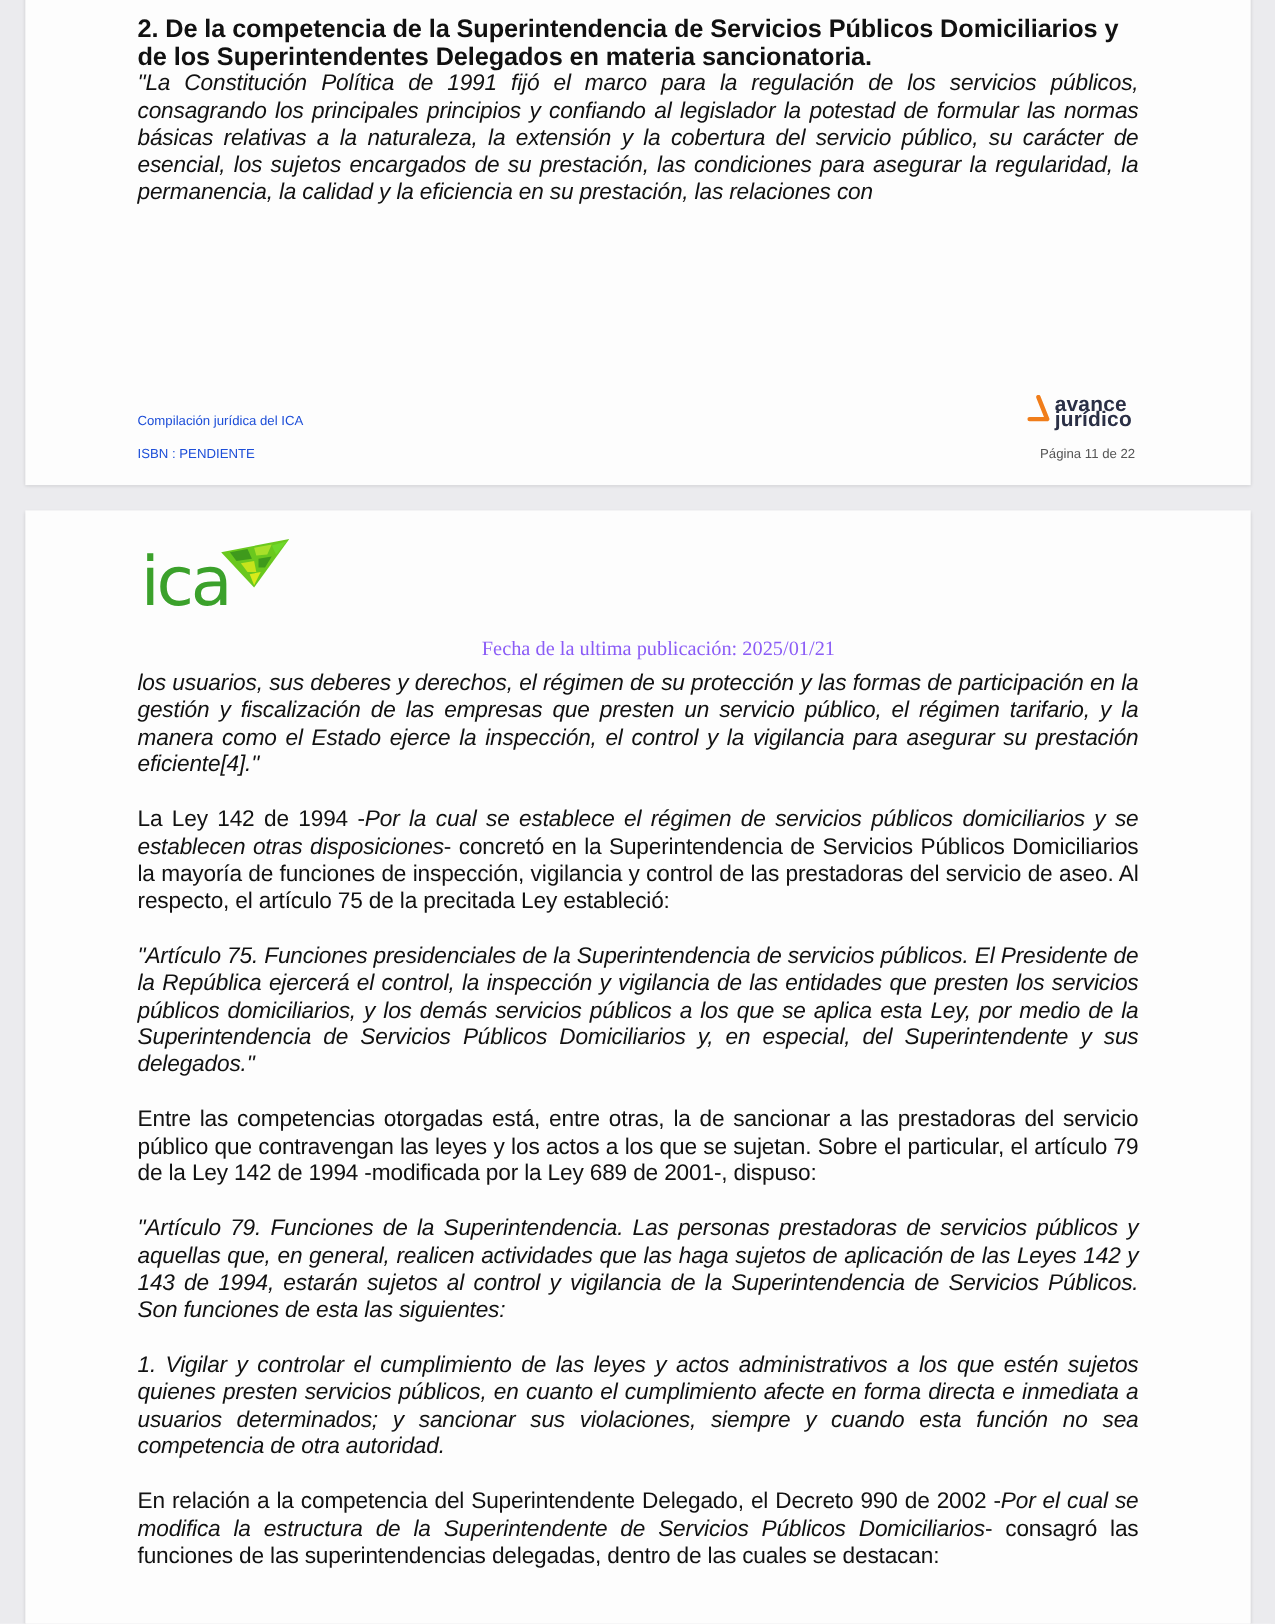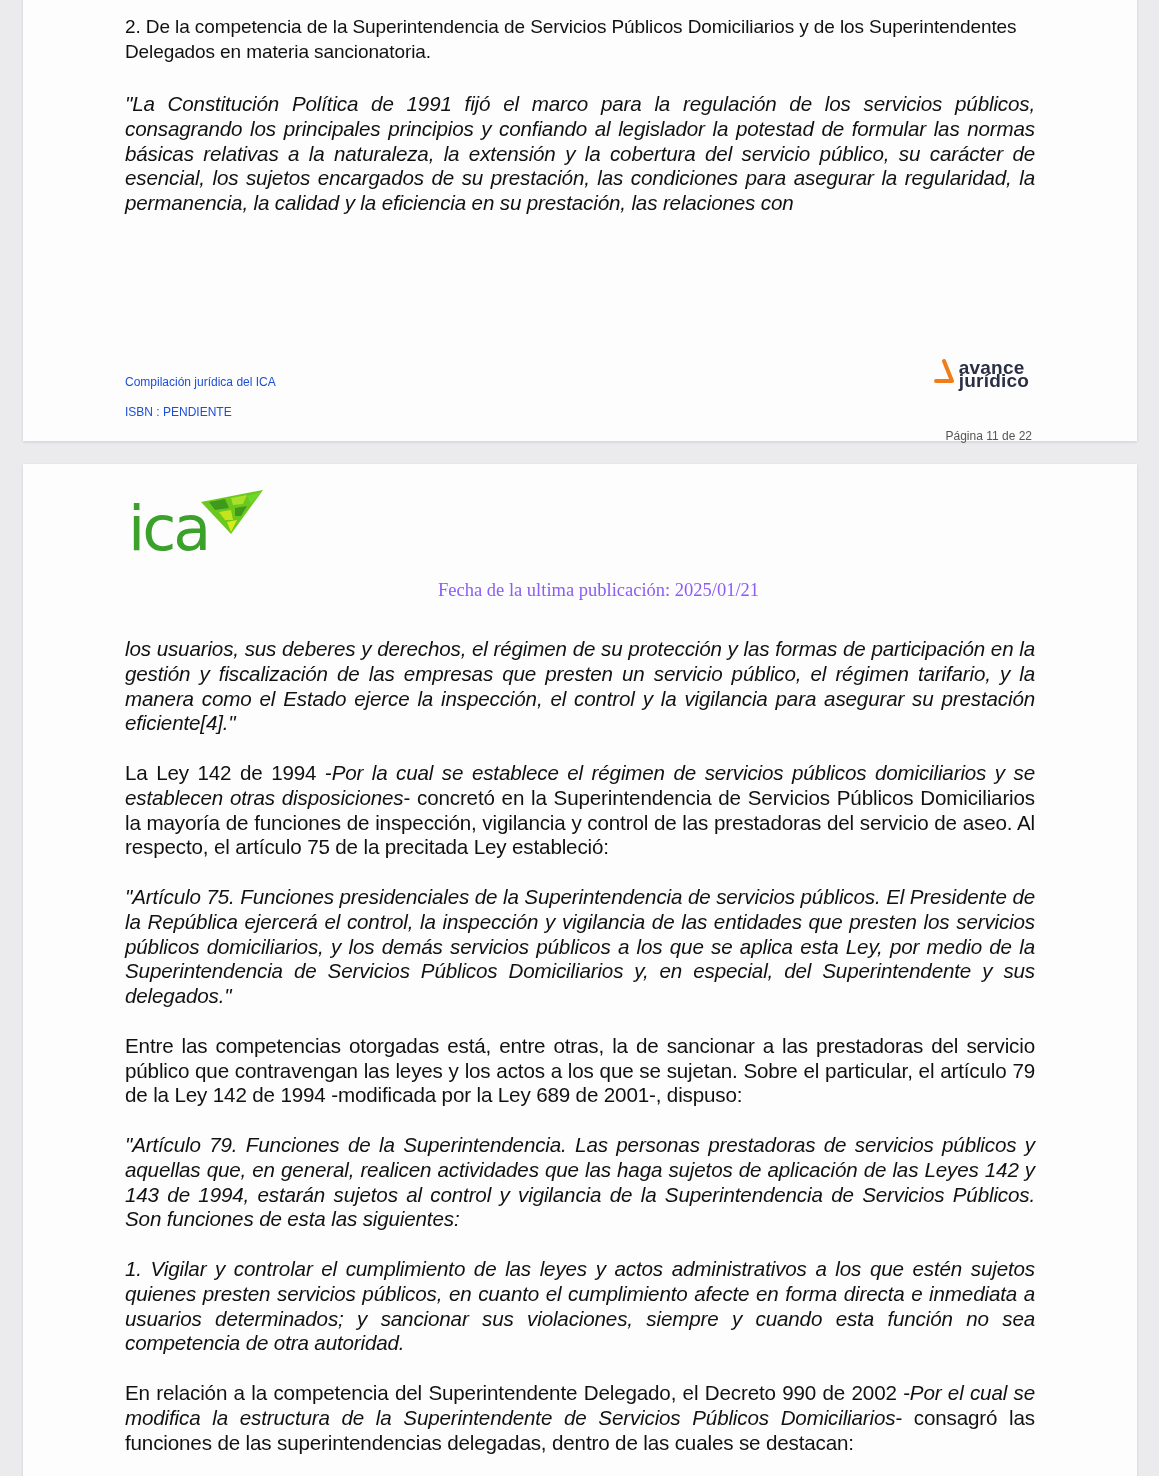--- a/index.html
+++ b/index.html
@@ -34,25 +34,25 @@
       left: 102px;
       width: 910px;
     }
     .p {
       font-size: 20.6px;
       line-height: 24.8px;
       text-align: justify;
       letter-spacing: -0.15px;
       font-stretch: condensed;
     }
-    .p.i { font-style: italic; margin-top: 28px; }
+    .p.i { font-style: italic; }
     .p + .p { margin-top: 24.8px; }
     .heading {
-      font-weight: normal;
-      font-size: 19px;
+      font-weight: bold;
+      font-size: 23px;
       line-height: 25px;
       letter-spacing: -0.1px;
     }
     .it { font-style: italic; }
 
     
     .footer-left {
       position: absolute;
       left: 102px;
       font-size: 12px;
@@ -125,21 +125,21 @@
     <span>
       <svg width="22" height="26" viewBox="0 0 22 26">
         <path d="M11 2 L19 22 L3 22" fill="none" stroke="#f07d1a" stroke-width="4" stroke-linejoin="round" stroke-linecap="round"></path>
       </svg>
     </span>
     <span class="brand-text">
       <span style="display:block">avance</span>
       <span style="display:block">jurídico</span>
     </span>
   </div>
-  <div class="footer-right" style="top:415px;margin-top:24px;">Página 11 de 22</div>
+  <div class="footer-right" style="top:415px;">Página 11 de 22</div>
 </div>
 
 <div class="page" id="page-bottom">
   <div class="ica-logo">
     <span class="ica-text">ica</span>
     <span style="position:absolute; left:76px; top:0;">
       <svg width="62" height="46" viewBox="0 0 62 46">
         <polygon points="0,12 62,0 30,44" fill="#6ac81e"></polygon>
         <polygon points="8,12 24,9 28,18 14,20" fill="#3f9a1c"></polygon>
         <polygon points="30,8 46,5 42,14 32,15" fill="#a8e02a"></polygon>

